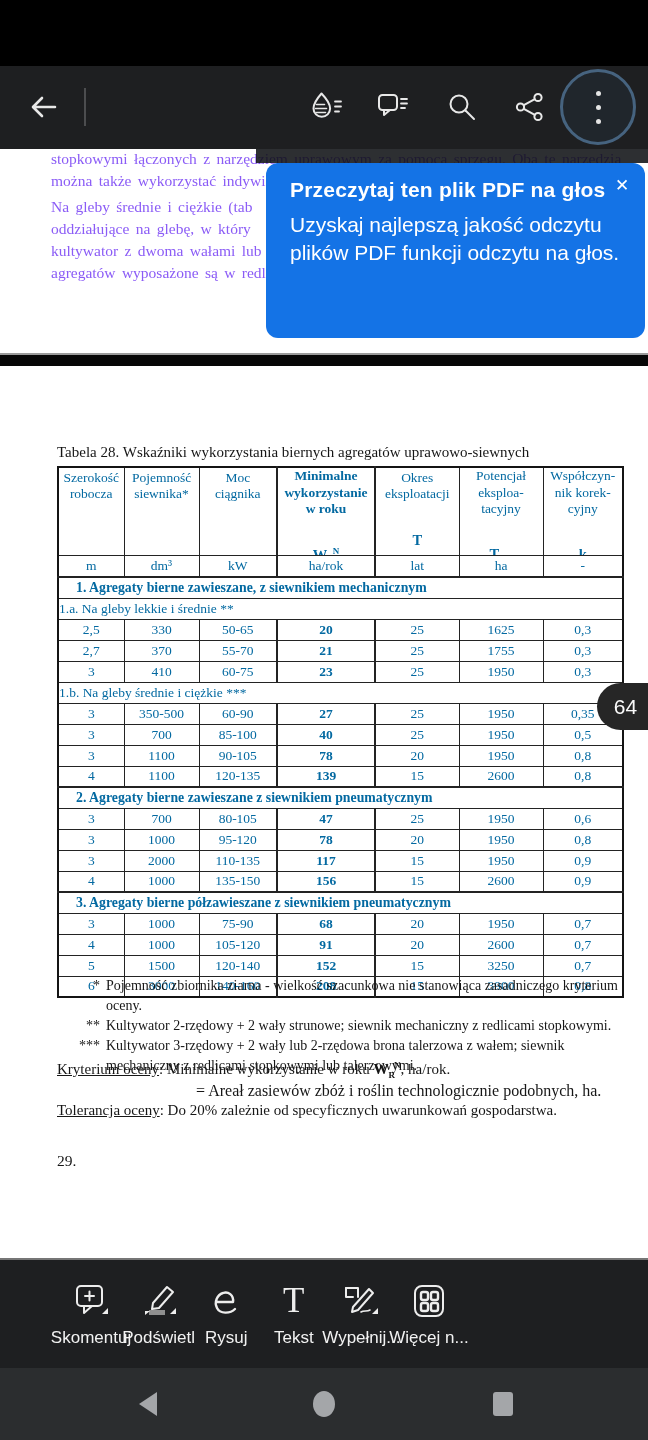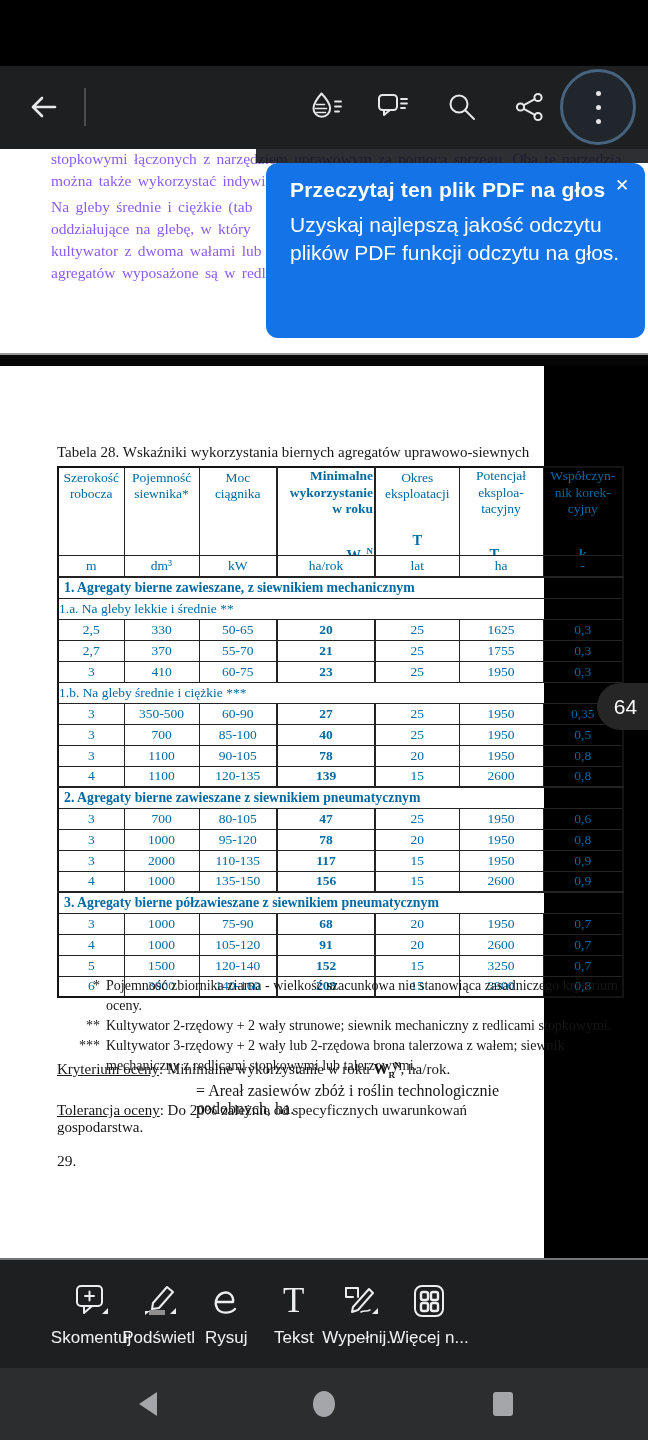--- a/index.html
+++ b/index.html
@@ -21,36 +21,36 @@
   .more-btn .dot { position:absolute; left:33px; width:5px; height:5px; border-radius:50%; background:#e4e4e4; }
 
   
   .page1 { position:absolute; left:0; top:149px; width:648px; height:205px; background:#fff; z-index:1; overflow:hidden; }
   .frag-line { position:absolute; left:51px; white-space:nowrap; font-family:"Liberation Serif",serif; font-size:15.5px; color:#8b5cf6; word-spacing:2.5px; }
   .shadow-band { position:absolute; left:256px; top:146px; width:392px; height:17px; background:rgba(14,16,19,0.87); z-index:3; }
 
   .pagebreak-line { position:absolute; left:0; top:353px; width:648px; height:2px; background:#9a9a9a; z-index:2; }
   .pagebreak { position:absolute; left:0; top:355px; width:648px; height:11px; background:#060606; z-index:2; }
 
-  .page2 { position:absolute; left:0; top:366px; width:544px; height:892px; background:#fff; z-index:1; font-family:"Liberation Serif",serif; color:#161616; }
+  .page2 { position:absolute; left:0; top:366px; width:648px; height:892px; background:#fff; z-index:1; font-family:"Liberation Serif",serif; color:#161616; }
 
   .table-title { position:absolute; left:57px; top:78px; font-size:15px; }
 
   table.t { position:absolute; left:57px; top:100px; border-collapse:collapse; table-layout:fixed; width:565px; border:2.4px solid #141414; font-family:"Liberation Serif",serif; color:#0369a1; }
   .t th, .t td { border:1.4px solid #232323; overflow:hidden; }
   .t th.c3, .t td.c3 { border-left-width:2.3px; border-right-width:2.3px; }
   .t th { font-weight:normal; height:88px; font-size:13.5px; padding:0 1px; }
   .t th .hw { display:flex; flex-direction:column; height:86px; }
   .t th .hlines { flex:1; display:flex; flex-direction:column; justify-content:center; line-height:1.22; }
   .t th .hsym { height:22px; font-size:14.5px; font-weight:bold;margin-top:28px; }
-  .t .b { font-weight:bold;text-align:right; }
+  .t .b { font-weight:bold; }
   .t sub { font-size:9px; }
   .t sup { font-size:9px; margin-left:-1px; }
   .t tr.units td { height:22px; text-align:center; font-size:13.5px; border-bottom-width:2.3px; }
-  .t tr.section td { height:21px; font-weight:bold; font-size:13.8px; padding-left:5px; border-top-width:2.3px; }
+  .t tr.section td { height:21px; font-weight:bold; font-size:13.8px; padding-left:17px; border-top-width:2.3px; }
   .t tr.subsection td { height:21px; font-size:13.5px; }
   .t tr.data td { height:21px; text-align:center; font-size:13.5px; }
 
   .footnotes { position:absolute; left:66px; top:610px; width:556px; font-size:14px; line-height:20px; }
   .fn { position:relative; padding-left:40px; }
   .fn .mk { position:absolute; left:0; top:0; width:34px; text-align:right; }
 
   .krit { position:absolute; left:57px; top:694px; font-size:15px; }
   .krit2 { position:absolute; left:196px; top:716px; font-size:16px; }
   .toler { position:absolute; left:57px; top:736px; font-size:15px; }

